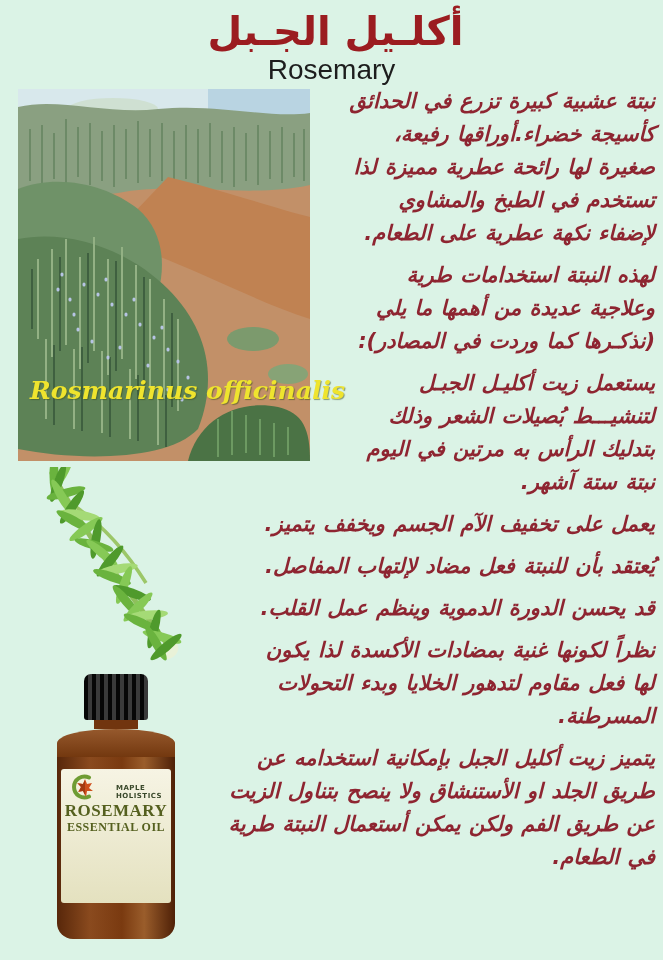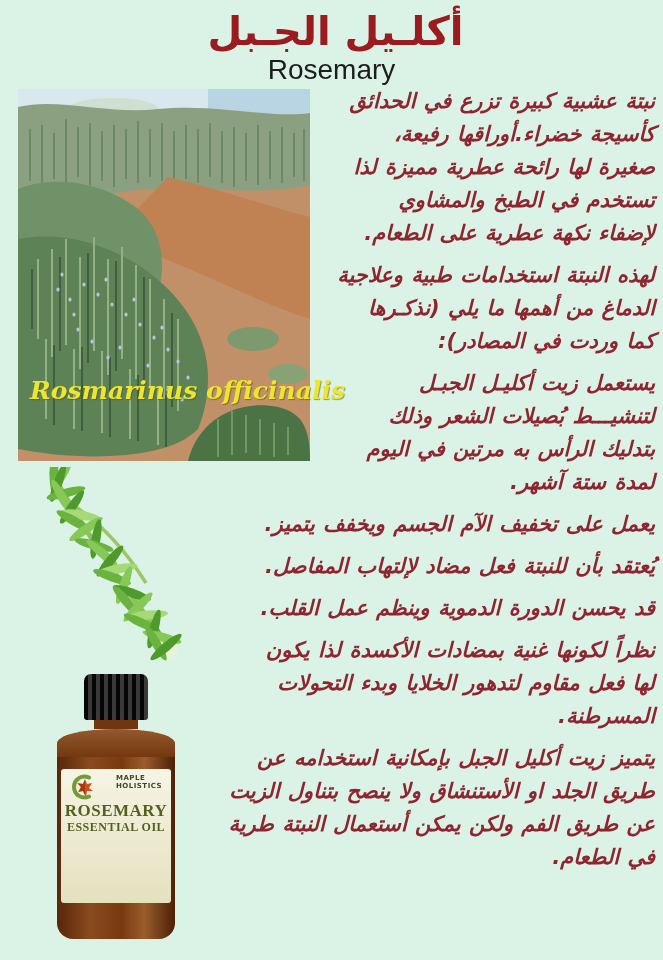--- a/index.html
+++ b/index.html
@@ -50,21 +50,21 @@
   .bbody{
     width:118px;height:182px;position:relative;border-radius:0 0 16px 16px;
     background:linear-gradient(90deg,#58270a,#8a4a1e 28%,#7a3a10 55%,#9a5d2b 74%,#4e2007);
   }
   .label{
     position:absolute;left:4px;right:4px;top:12px;height:134px;border-radius:3px;
     background:linear-gradient(180deg,#f6f4e4,#e4e1bf);
     display:flex;flex-direction:column;align-items:center;padding-top:5px;
     box-sizing:border-box;
   }
-  .logo-row{display:flex;align-items:flex-start;gap:20px;}
+  .logo-row{display:flex;align-items:flex-end;gap:20px;}
   .brand{display:flex;flex-direction:column;text-align:left;
     font-size:7px;line-height:8px;letter-spacing:.5px;color:#39482a;font-weight:bold;}
   .prod1{font-family:"Liberation Serif",serif;font-size:17px;line-height:19px;
     font-weight:bold;color:#55601f;letter-spacing:.5px;margin-top:1px;}
   .prod2{font-family:"Liberation Serif",serif;font-size:12px;line-height:14px;
     font-weight:bold;color:#55601f;letter-spacing:.5px;}
   .clearfix::after{content:"";display:block;clear:both;}
 </style>
 </head>
 <body>
@@ -94,21 +94,21 @@
         <path stroke="#b7c4e4" stroke-width="3" stroke-linecap="round" fill="none" d="M40,200 v1 M44,185 v1 M52,210 v1 M66,195 v1 M80,205 v1 M94,215 v1 M88,190 v1 M108,225 v1 M122,235 v1 M116,210 v1 M136,248 v1 M150,260 v1 M144,238 v1 M160,272 v1 M170,288 v1 M60,240 v1 M74,252 v1 M102,258 v1 M130,276 v1 M90,268 v1 M56,225 v1 M150,300 v1 M164,310 v1"></path>
         <ellipse cx="235" cy="250" rx="26" ry="12" fill="#7c9a6d"></ellipse>
         <ellipse cx="270" cy="285" rx="20" ry="10" fill="#87a376"></ellipse>
         <path d="M170,372 C180,330 220,310 260,318 C285,324 292,340 292,372 Z" fill="#4b7345"></path>
         <path stroke="#6d9a62" stroke-width="2" fill="none" d="M200,368 V330 M214,366 V322 M228,364 V326 M242,366 V330 M256,368 V334 M270,366 V338"></path>
       </svg>
       <figcaption class="photo-caption">Rosmarinus officinalis</figcaption>
     </figure>
 
     <p class="para">نبتة عشبية كبيرة تزرع في الحدائق كأسيجة خضراء.أوراقها رفيعة، صغيرة لها رائحة عطرية مميزة لذا تستخدم في الطبخ والمشاوي لإضفاء نكهة عطرية على الطعام.</p>
-    <p class="para">لهذه النبتة استخدامات طبية وعلاجية الدماغ من أهمها ما يلي (نذكـرها كما وردت في المصادر):</p>
+    <p class="para">لهذه النبتة استخدامات طرية وعلاجية عديدة من أهمها ما يلي (نذكـرها كما وردت في المصادر):</p>
 
     <div class="sprig">
       <svg viewBox="0 0 235 205">
         <defs>
             <ellipse id="lf" rx="20" ry="4.5"></ellipse>
           </defs>
         <path d="M46,6 C70,50 110,110 162,178" stroke="#8fbf5c" stroke-width="5" fill="none" stroke-linecap="round"></path>
         <path d="M70,40 C96,58 120,84 140,116" stroke="#9cc768" stroke-width="3.5" fill="none"></path>
         <ellipse cx="165" cy="184" rx="6" ry="9" fill="#e9f2d8" transform="rotate(40 165 184)"></ellipse>
         <use href="#lf" fill="#6ab33e" transform="translate(48 8) rotate(-90)"></use>
@@ -132,21 +132,21 @@
         <use href="#lf" fill="#86c956" transform="translate(132 140) rotate(-45)"></use>
         <use href="#lf" fill="#a5da76" transform="translate(142 148) rotate(-5)"></use>
         <use href="#lf" fill="#6ab33e" transform="translate(136 156) rotate(-155)"></use>
         <use href="#lf" fill="#4f9a2c" transform="translate(148 162) rotate(-75)"></use>
         <use href="#lf" fill="#86c956" transform="translate(156 170) rotate(15)"></use>
         <use href="#lf" fill="#6ab33e" transform="translate(150 176) rotate(-120)"></use>
         <use href="#lf" fill="#4f9a2c" transform="translate(160 180) rotate(-40)"></use>
       </svg>
     </div>
 
-    <p class="para">يستعمل زيت أكليـل الجبـل لتنشيـــط بُصيلات الشعر وذلك بتدليك الرأس به مرتين في اليوم لمدة ستة آشهر.</p>
+    <p class="para">يستعمل زيت أكليـل الجبـل لتنشيـــط بُصيلات الشعر وذلك بتدليك الرأس به مرتين في اليوم نبتة ستة آشهر.</p>
     <p class="para">يعمل على تخفيف الآم الجسم ويخفف يتميز.</p>
     <p class="para">يُعتقد بأن للنبتة فعل مضاد لإلتهاب المفاصل.</p>
     <p class="para">قد يحسن الدورة الدموية وينظم عمل القلب.</p>
 
     <div class="bottle">
       <div class="cap"></div>
       <div class="neck"></div>
       <div class="shoulder"></div>
       <div class="bbody">
         <div class="label">

